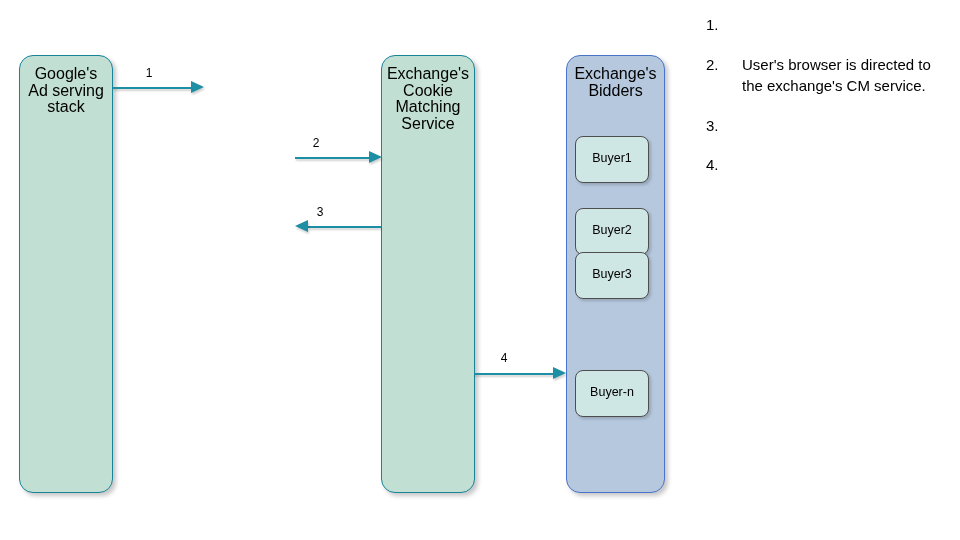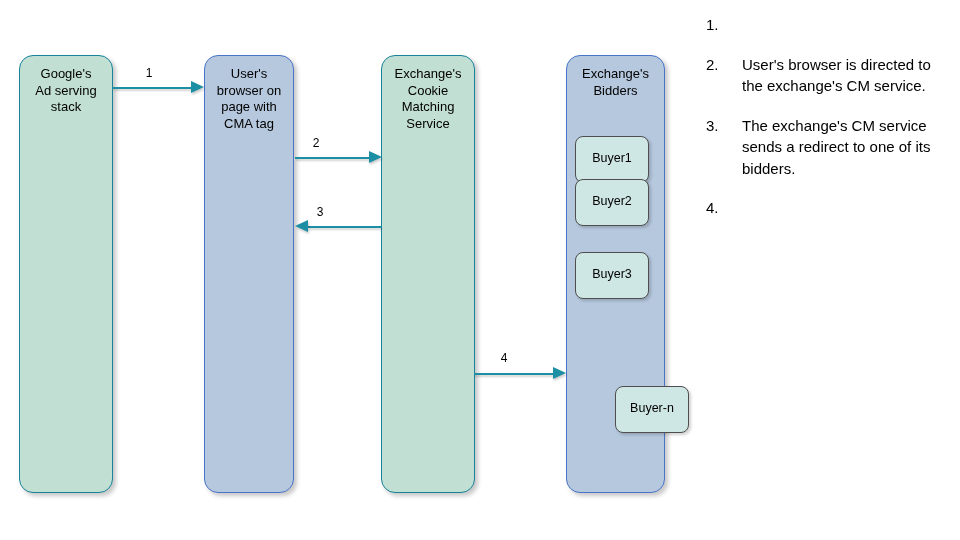--- a/index.html
+++ b/index.html
@@ -37,21 +37,21 @@
   }
   .proc-box.blue {
     background: #b6c8de;
     border: 1.5px solid #4a74c9;
   }
   .proc-label {
     position: absolute;
     left: 4px;
     right: 4px;
     top: 10px;
-    font-size: 13px;
+    font-size: 16px;
     line-height: 16.5px;
     color: #000;
     white-space: pre-line;
   }
 
   
   .buyer-box {
     position: absolute;
     box-sizing: border-box;
     width: 74px;
@@ -126,49 +126,43 @@
 <body>
 
 <div id="canvas">
 
   <div class="proc-box green" style="left:19px; top:55px; width:94px; height:438px;">
     <div class="proc-label">Google's
 Ad serving
 stack</div>
   </div>
 
-  <div class="proc-box blue" style="left:204px; top:55px; width:90px; height:438px;">
-    <div class="proc-label">User's
-browser on
-page with
-CMA tag</div>
-  </div>
 
   <div class="proc-box green" style="left:381px; top:55px; width:94px; height:438px;">
     <div class="proc-label">Exchange's
 Cookie
 Matching
 Service</div>
   </div>
 
   <div class="proc-box blue" style="left:566px; top:55px; width:99px; height:438px;">
     <div class="proc-label">Exchange's
 Bidders</div>
   </div>
 
   <div class="buyer-box" style="top:136px;">
     <div class="buyer-label">Buyer1</div>
   </div>
-  <div class="buyer-box" style="top:179px;">
+  <div class="buyer-box" style="top:208px;">
     <div class="buyer-label">Buyer2</div>
   </div>
   <div class="buyer-box" style="top:252px;">
     <div class="buyer-label">Buyer3</div>
   </div>
-  <div class="buyer-box" style="top:386px;margin-left:40px;">
+  <div class="buyer-box" style="top:370px;">
     <div class="buyer-label">Buyer-n</div>
   </div>
 
   <div class="arrow-line" style="left:113px; top:87px; width:78px;"></div>
   <div class="arrow-head right" style="left:191px; top:81px;"></div>
   <div class="arrow-num" style="left:139px; top:66px;">1</div>
 
   <div class="arrow-line" style="left:295px; top:157px; width:74px;"></div>
   <div class="arrow-head right" style="left:369px; top:151px;"></div>
   <div class="arrow-num" style="left:306px; top:136px;">2</div>
@@ -187,21 +181,20 @@
       <div class="legend-num">1.</div>
     </div>
 
     <div class="legend-item">
       <div class="legend-num">2.</div>
       <div class="legend-text">User's browser is directed to the exchange's CM service.</div>
     </div>
 
     <div class="legend-item">
       <div class="legend-num">3.</div>
-      <div class="legend-text">The exchange's CM service sends a redirect to one of its bidders.</div>
     </div>
 
     <div class="legend-item">
       <div class="legend-num">4.</div>
     </div>
 
   </div>
 
 </div>
 

